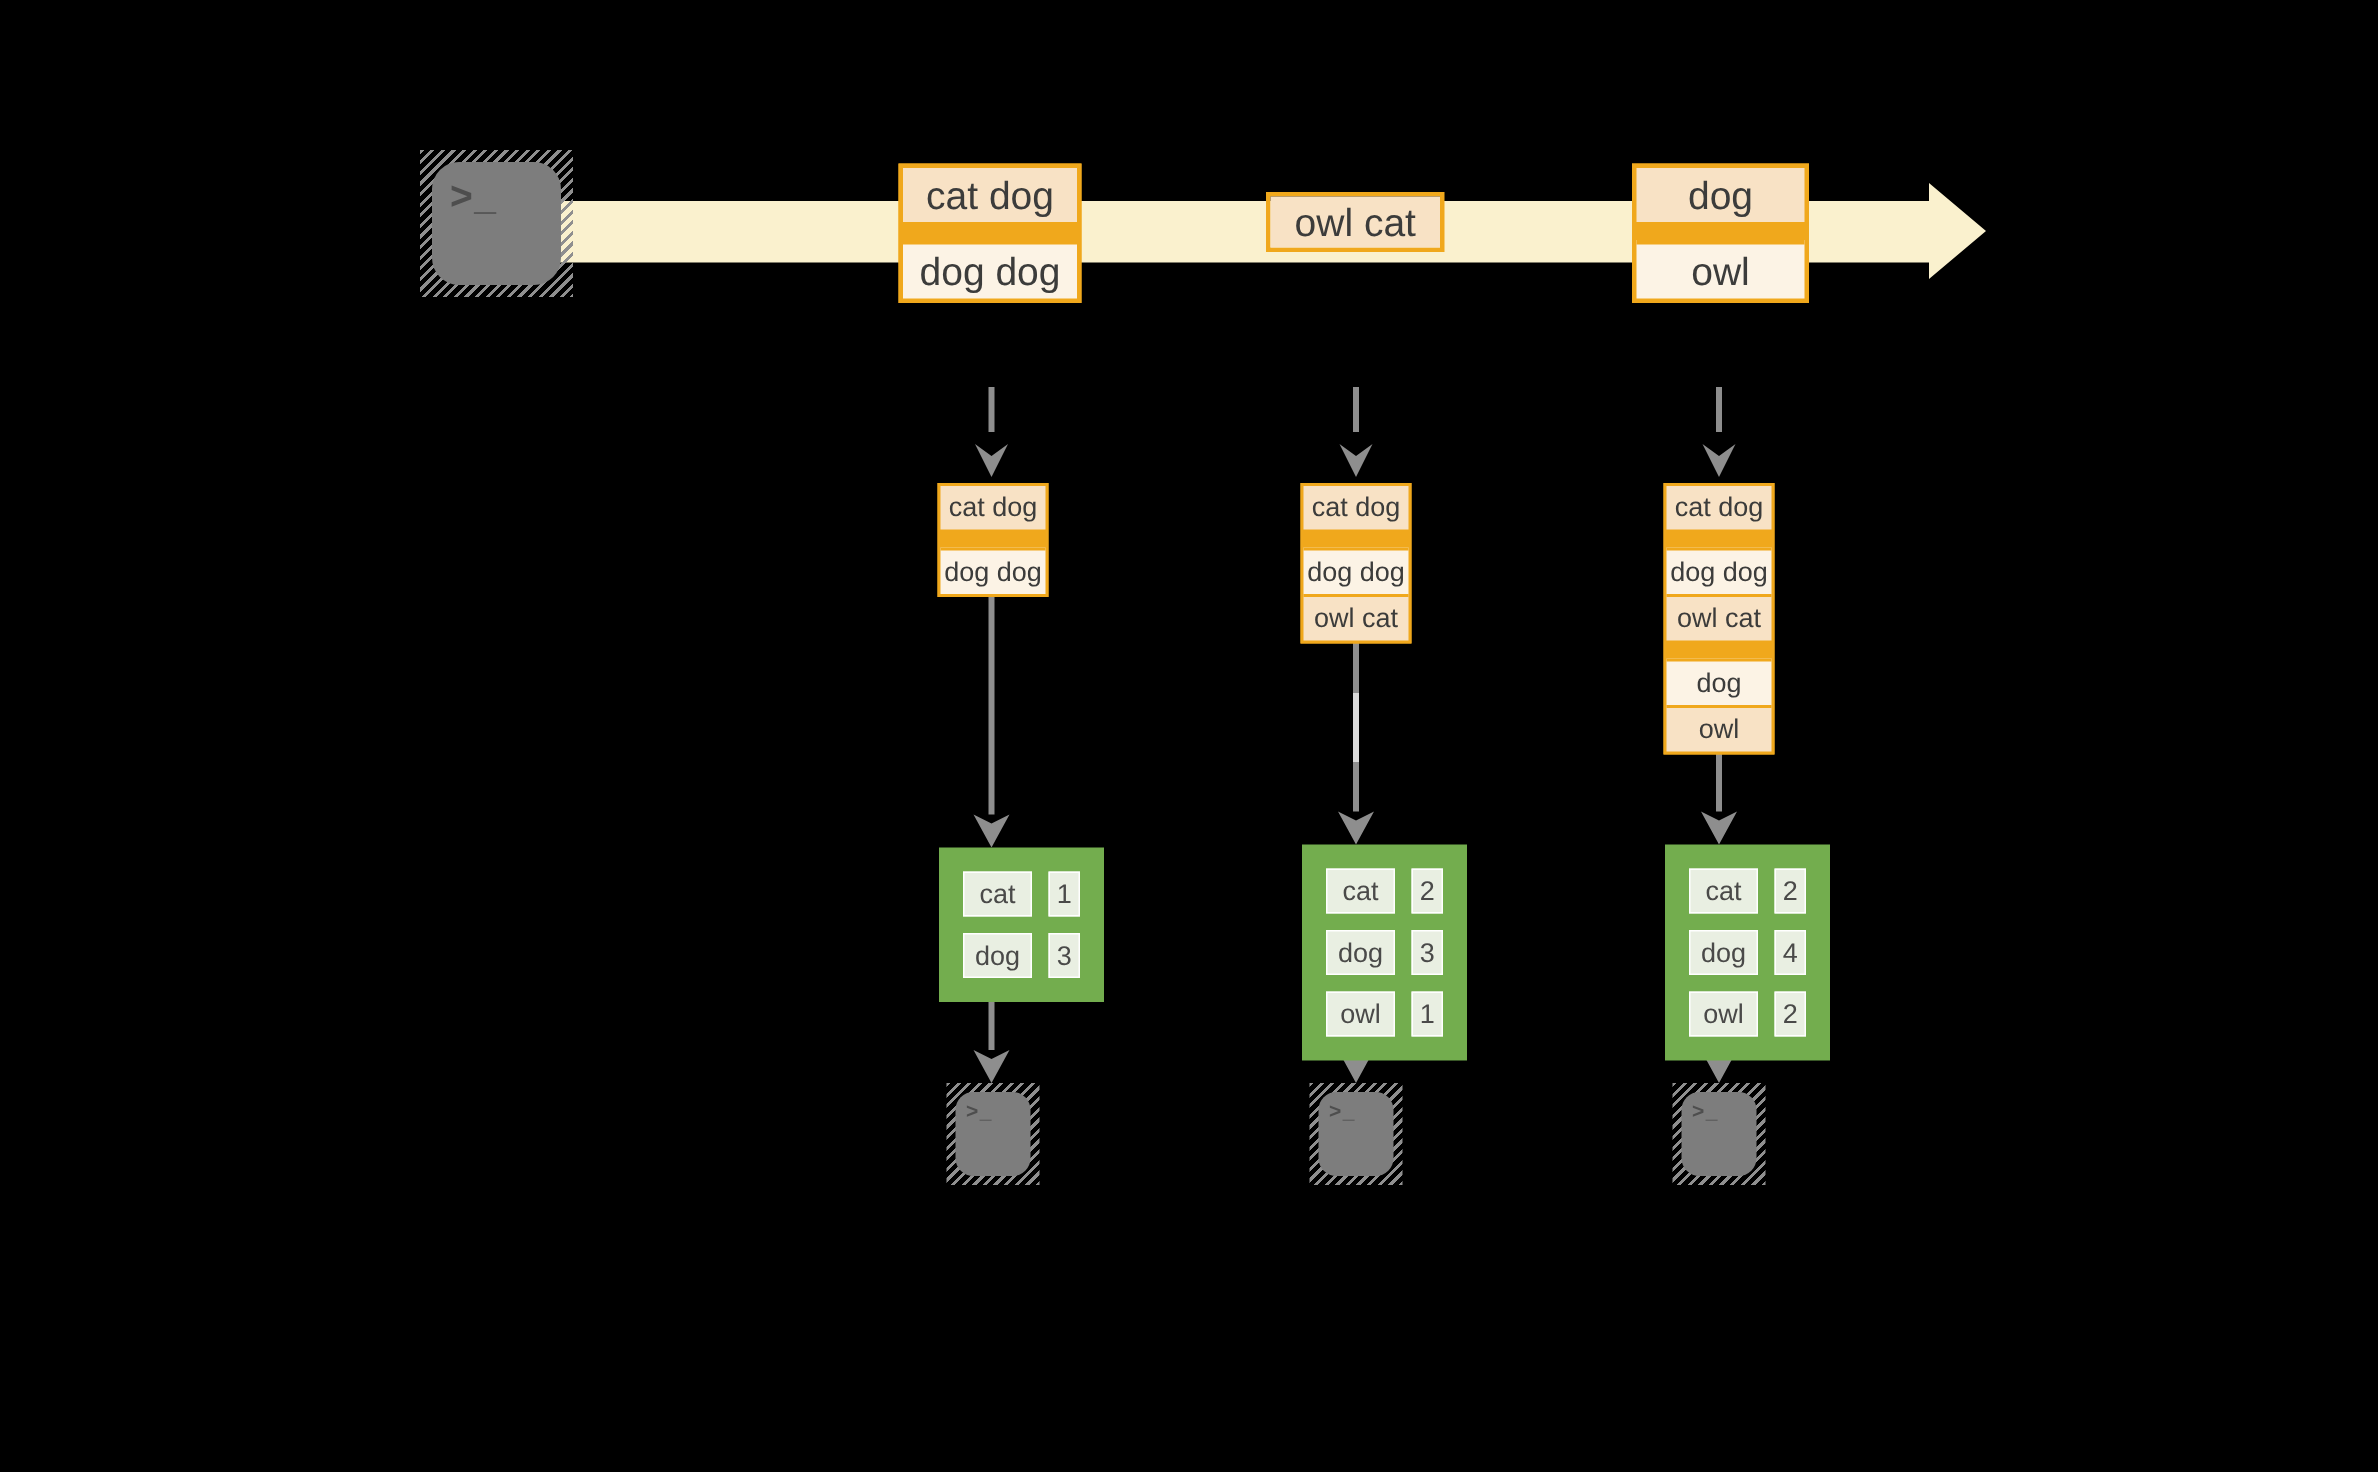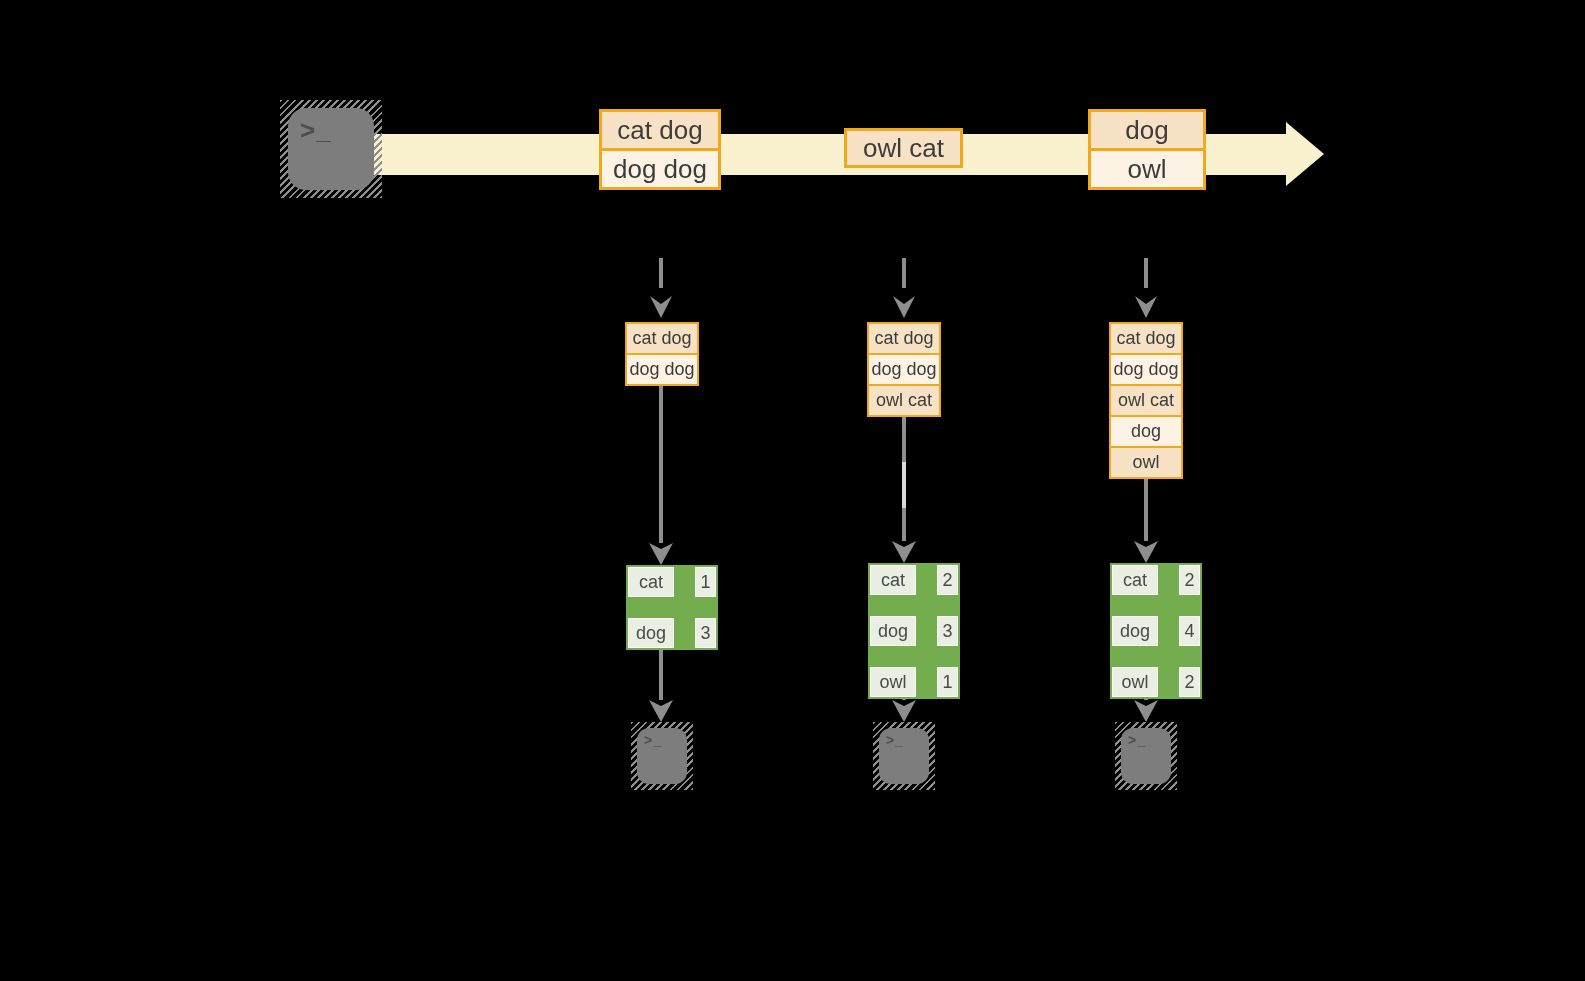--- a/index.html
+++ b/index.html
@@ -20,40 +20,40 @@
   .term-inner{position:absolute;background:#7D7D7D;}
   .term-prompt{position:absolute;left:14%;top:8%;font-weight:bold;color:#4E4E4E;letter-spacing:1px;}
 
   
   .obox{border:3px solid #F0A81C;z-index:2;background:#F0A81C;}
   .stream-row{height:36px;display:flex;align-items:center;justify-content:center;
     font-size:26px;color:#3C3C3B;}
   .stream-row + .stream-row{border-top:3px solid #F0A81C;}
   .single-row{height:34px;}
   .peach{background:#F8E2C5;}
-  .cream{background:#FCF3E5;}
+  .cream{background:#FCF3E5;margin-top:12px;}
 
   
   .stack{border:2px solid #F0A81C;background:#F0A81C;z-index:5;}
   .state-row{height:29px;display:flex;align-items:center;justify-content:center;
     font-size:18px;color:#3C3C3B;}
   .state-row + .state-row{border-top:2px solid #F0A81C;}
 
   
   .arrow{z-index:2;}
   .line-cross{left:902px;top:462px;width:4px;height:46px;background:#DADADA;z-index:4;}
 
   
   .banner{left:696px;top:462px;width:426px;height:46px;background:#FFFFFF;z-index:3;
     display:flex;align-items:center;justify-content:center;}
   .banner span{font-size:40px;color:#1F1F1F;letter-spacing:0.5px;}
 
   
-  .gtable{background:#73AD4E;padding:2px;display:grid;grid-template-columns:46px 21px;
-    gap:21px;z-index:5;}
+  .gtable{background:#73AD4E;padding:16px;display:grid;grid-template-columns:46px 21px;
+    gap:11px;z-index:5;}
   .gcell{background:#E9EFE2;border:1px solid #FFFFFF;height:28px;
     display:flex;align-items:center;justify-content:center;font-size:18px;color:#4A4A49;}
 </style>
 </head>
 <body>
 
 <div id="canvas">
 
   <div class="abs band"></div>
   <div class="abs band-head"></div>

